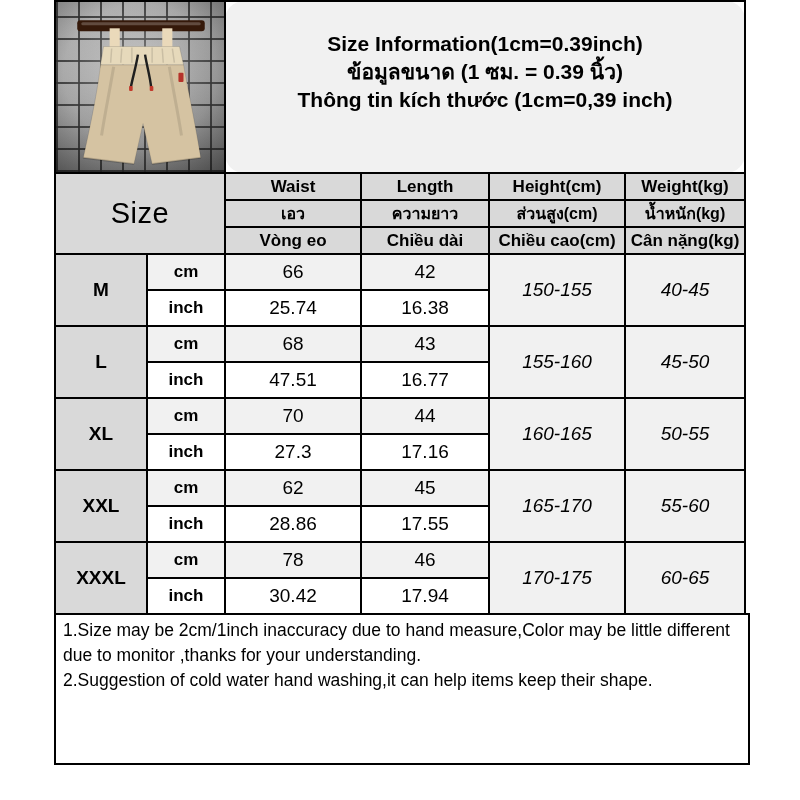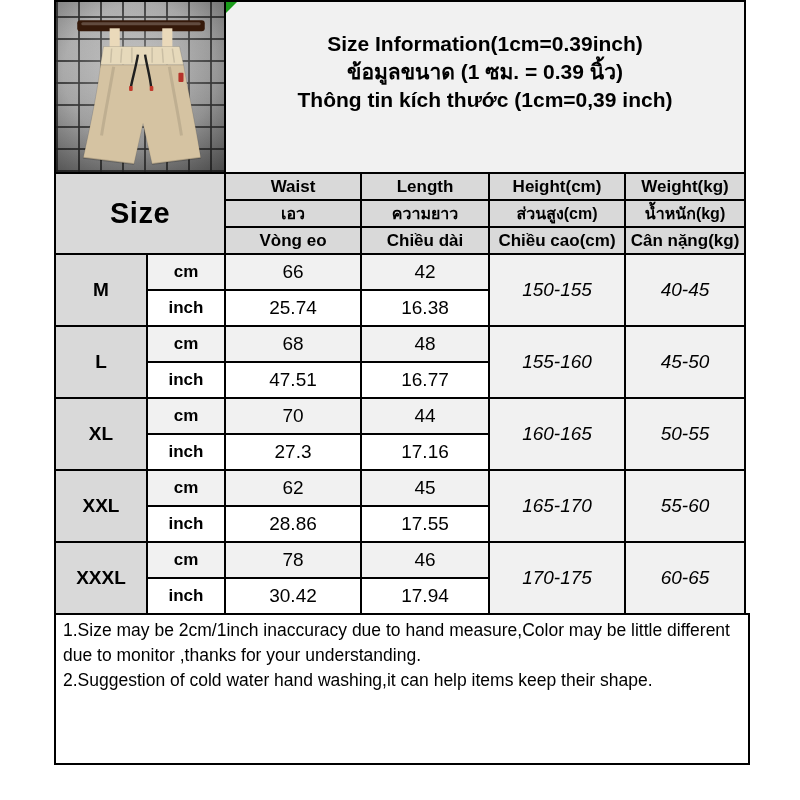--- a/index.html
+++ b/index.html
@@ -29,32 +29,32 @@
     width:100%;height:170px;position:relative;overflow:hidden;
     background-image:
       radial-gradient(ellipse 95% 85% at 50% 42%, rgba(255,255,255,0.38) 0%, rgba(150,150,150,0.05) 48%, rgba(0,0,0,0.62) 100%),
       repeating-linear-gradient(0deg, rgba(45,45,45,0.85) 0 2px, rgba(0,0,0,0) 2px 22px),
       repeating-linear-gradient(90deg, rgba(45,45,45,0.85) 0 2px, rgba(0,0,0,0) 2px 22px),
       linear-gradient(145deg,#b9b9b9,#848484);
   }
   .photo svg{position:absolute;left:0;top:0;}
 
   
-  td.title-cell{background:#f1f1f1;position:relative;}
+  td.title-cell{background:#f1f1f1;position:relative;border-radius:19px;}
   .corner-marker{
     position:absolute;top:0;left:0;width:11px;height:11px;
     background:#1a9c1a;clip-path:polygon(0 0,100% 0,0 100%);
   }
   .title-line{font-weight:bold;font-size:21px;line-height:28px;white-space:nowrap;}
   .title-wrap{padding-bottom:30px;}
 
   
   td.hdr{background:#d9d9d9;font-weight:bold;font-size:17px;}
   td.hdr-th{font-size:16px;}
-  td.size-big{background:#d9d9d9;font-weight:bold;font-size:29px;letter-spacing:0.5px;}
+  td.size-big{background:#d9d9d9;font-weight:normal;font-size:29px;letter-spacing:0.5px;}
 
   
   td.size-label{background:#d9d9d9;font-weight:bold;font-size:19px;}
   td.unit{font-weight:bold;font-size:17px;margin-top:19px;}
   td.val{font-size:19px;margin-left:40px;}
   td.range{background:#f1f1f1;font-size:19px;font-style:italic;}
   tr.cm-row td.unit, tr.cm-row td.val{background:#f1f1f1;}
   tr.inch-row td.unit, tr.inch-row td.val{background:#ffffff;}
 
   
@@ -159,21 +159,21 @@
     <tr class="r-data inch-row">
       <td class="unit">inch</td>
       <td class="val">25.74</td>
       <td class="val">16.38</td>
     </tr>
 
     <tr class="r-data cm-row">
       <td rowspan="2" class="size-label">L</td>
       <td class="unit">cm</td>
       <td class="val">68</td>
-      <td class="val">48</td>
+      <td class="val">43</td>
       <td rowspan="2" class="range">155-160</td>
       <td rowspan="2" class="range">45-50</td>
     </tr>
     <tr class="r-data inch-row">
       <td class="unit">inch</td>
       <td class="val">47.51</td>
       <td class="val">16.77</td>
     </tr>
 
     <tr class="r-data cm-row">

